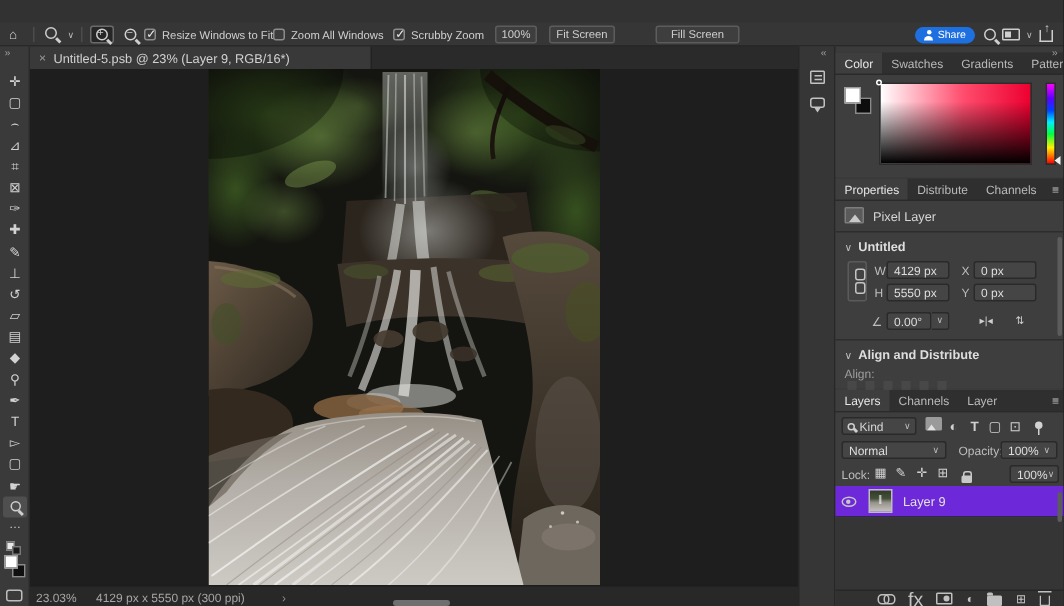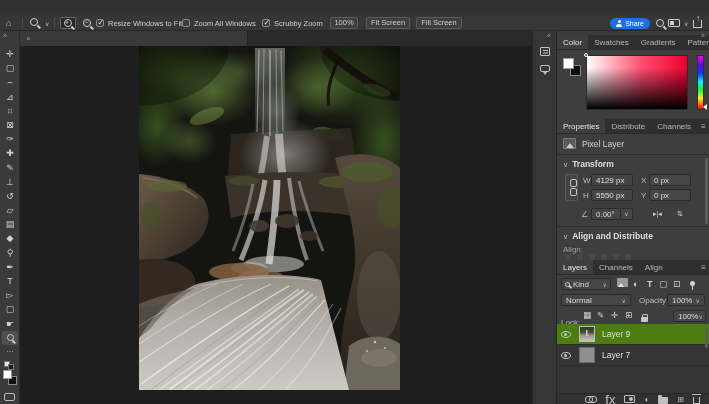--- a/index.html
+++ b/index.html
@@ -126,21 +126,21 @@
   .pinic{position:absolute;width:5px;height:5px;border-radius:50%;background:#d2d2d2}
   .pinic::after{content:"";position:absolute;top:4.5px;left:2px;width:1px;height:4px;background:#d2d2d2}
   .blendbox{position:absolute;left:4px;top:2px;width:70px;height:12px;background:#454545;border:1px solid #2a2a2a;border-radius:2px;display:flex;align-items:center;font-size:8px;color:#dedede;padding:0 4px}
   .blendbox .dd{margin-left:auto;font-size:6px;color:#bdbdbd}
   .smalllabel{position:absolute;font-size:8px;color:#bdbdbd}
   .lockic2{display:inline-block;width:7px;height:5px;background:#c8c8c8;border-radius:1px;position:relative;margin-top:4px}
   .lockic2::before{content:"";position:absolute;top:-3.5px;left:1px;width:4px;height:3.5px;border:1px solid #c8c8c8;border-bottom:none;border-radius:2px 2px 0 0}
   .lockrowic{position:absolute;top:1px;font-size:8.5px;color:#d0d0d0}
   .layerlist{position:absolute;left:0;right:0;background:#353535}
   .lrow{height:21px;display:flex;align-items:center;border-bottom:1px solid #2e2e2e;padding-left:4px}
-  .lrow.selected{background:#4d7c0f}
+  .lrow.selected{background:#6d28d9}
   .eyeic{display:inline-block;width:10px;height:7px;border:1px solid #c6c6c6;border-radius:50%;position:relative;margin-right:8px}
   .eyeic::after{content:"";position:absolute;left:2px;top:1px;width:3px;height:3px;border-radius:50%;background:#c6c6c6}
   .lthumb{width:16px;height:16px;background:#8f8f8f;border:1px solid #6a6a6a;margin-right:7px}
   .lthumb.img{background:
       linear-gradient(90deg,rgba(0,0,0,0) 40%,rgba(238,238,238,.9) 48%,rgba(0,0,0,0) 58%) 0 3px/100% 6px no-repeat,
       linear-gradient(180deg,#2f3c24 0%,#45503a 38%,#97938c 58%,#c6c3bd 100%);
       border-color:#bdbdbd}
   .lname{font-size:8.5px;color:#e2e2e2}
   .lbottom{position:absolute;left:0;right:0;bottom:0;height:11px;background:#313131;border-top:1px solid #272727;display:flex;align-items:center;justify-content:flex-end;gap:9px;padding-right:10px;font-size:8px;color:#c4c4c4}
   .linkic{display:inline-block;width:11px;height:6px;position:relative}
@@ -175,21 +175,21 @@
 
     <span class="cb on" style="left:96px"></span>
     <span class="cblabel" style="left:108px">Resize Windows to Fit</span>
     <span class="cb" style="left:182px"></span>
     <span class="cblabel" style="left:194px">Zoom All Windows</span>
     <span class="cb on" style="left:262px"></span>
     <span class="cblabel" style="left:274px">Scrubby Zoom</span>
 
     <span class="obtn" style="left:330px;width:28px">100%</span>
     <span class="obtn" style="left:366px;width:44px">Fit Screen</span>
-    <span class="obtn" style="left:416px;width:46px">Fill Screen</span>
+    <span class="obtn" style="left:437px;width:56px">Fill Screen</span>
 
     <span class="sharepill">
       <span class="person"></span>
       <span>Share</span>
     </span>
     <span class="abs" style="left:656px;top:4px"><span class="magic"></span></span>
     <span class="scrnic"></span>
     <span class="ddglyph" style="left:684px;top:5px">∨</span>
     <span class="upic"></span>
   </div>
@@ -225,20 +225,21 @@
     <span class="minifb"></span>
     <span class="fgsw"></span>
     <span class="bgsw"></span>
     <span class="scrmode"></span>
   </div>
 
   <div class="docarea">
     <div class="tabbar">
       <div class="doctab">
         <span class="close">×</span>
+        <span class="dtitle">Untitled-5.psb @ 23% (Layer 9, RGB/16*)</span>
       </div>
     </div>
 
     <div class="canvaswrap">
       <svg viewBox="0 0 261 344" width="261" height="344">
         <defs>
           <linearGradient id="lgFall" x1="0" y1="0" x2="0" y2="1">
             <stop offset="0" stop-color="#eef1ee" stop-opacity=".8"></stop>
             <stop offset="1" stop-color="#eef1ee" stop-opacity="0"></stop>
           </linearGradient>
@@ -352,20 +353,26 @@
         <g stroke="#8d887f" fill="none">
           <path d="M12,344 C64,304 114,268 154,242" stroke-width=".8" opacity=".5"></path>
           <path d="M34,344 C84,307 130,271 166,245" stroke-width=".7" opacity=".45"></path>
           <path d="M82,344 C124,312 156,280 182,252" stroke-width=".8" opacity=".4"></path>
         </g>
         <ellipse cx="0" cy="0" rx="90" ry="60" fill="#000" opacity=".3"></ellipse>
         <ellipse cx="261" cy="0" rx="80" ry="55" fill="#000" opacity=".3"></ellipse>
       </svg>
     </div>
 
+    <div class="statusbar">
+      <span class="zoomval">23.03%</span>
+      <span class="dims">4129 px x 5550 px (300 ppi)</span>
+      <span class="chev">›</span>
+      <span class="hthumb"></span>
+    </div>
   </div>
 
   <div class="dockstrip">
     <span class="collapse">«</span>
     <span class="histic"></span>
     <span class="bubic"></span>
   </div>
 
   <div class="panels">
     <span class="collapse">»</span>
@@ -394,21 +401,21 @@
         <span class="ptab">Distribute</span>
         <span class="ptab">Channels</span>
         <span class="pmenu">≡</span>
       </div>
       <div class="pbody" style="height:125px">
         <div class="pxrow">
           <span class="pxlic"></span>
           <span>Pixel Layer</span>
         </div>
         <span class="hr" style="top:20px"></span>
-        <span class="sechdr" style="top:25px"><span class="tri">∨</span><span>Transform</span></span>
+        <span class="sechdr" style="top:25px"><span class="tri">∨</span><span>Untitled</span></span>
         <span class="chainbox"></span>
         <span class="flabel" style="left:26px;top:42px">W</span>
         <span class="field" style="left:34px;top:40px;width:42px">4129 px</span>
         <span class="flabel" style="left:84px;top:42px">X</span>
         <span class="field" style="left:92px;top:40px;width:42px">0 px</span>
         <span class="flabel" style="left:26px;top:57px">H</span>
         <span class="field" style="left:34px;top:55px;width:42px">5550 px</span>
         <span class="flabel" style="left:84px;top:57px">Y</span>
         <span class="field" style="left:92px;top:55px;width:42px">0 px</span>
         <span class="flabel" style="left:24px;top:76px">∠</span>
@@ -428,21 +435,21 @@
             <span></span>
         </div>
         <span class="vscroll" style="top:24px;height:66px"></span>
       </div>
     </div>
 
     <div class="pgroup" style="top:229px;height:144px">
       <div class="ptabs">
         <span class="ptab active">Layers</span>
         <span class="ptab">Channels</span>
-        <span class="ptab">Align</span>
+        <span class="ptab">Layer</span>
         <span class="pmenu">≡</span>
       </div>
       <div class="pbody" style="height:129px">
 
         <div class="kindbox">
           <span class="magic"></span>
           <span>Kind</span>
           <span class="dd">∨</span>
         </div>
         <span class="fltic" style="left:60px"><span class="imgic"></span></span>
@@ -458,44 +465,39 @@
             <span class="dd">∨</span>
           </div>
           <span class="smalllabel" style="left:82px;top:4px">Opacity:</span>
           <div class="blendbox" style="left:110px;width:38px">
             <span>100%</span>
             <span class="dd">∨</span>
           </div>
         </div>
 
         <div style="position:absolute;top:34px;left:0;right:0;height:14px">
-          <span class="smalllabel" style="left:4px;top:9px">Lock:</span>
+          <span class="smalllabel" style="left:4px;top:3px">Lock:</span>
           <span class="lockrowic" style="left:26px">▦</span>
           <span class="lockrowic" style="left:40px">✎</span>
           <span class="lockrowic" style="left:54px">✛</span>
           <span class="lockrowic" style="left:68px">⊞</span>
           <span class="lockic2" style="position:absolute;left:84px;top:4px"></span>
           <span class="smalllabel" style="left:100px;top:15px">Fill:</span>
           <div class="blendbox" style="left:116px;top:1px;width:33px">
             <span>100%</span>
             <span class="dd">∨</span>
           </div>
         </div>
 
         <div class="layerlist" style="top:49px;height:69px">
           <div class="lrow selected">
             <span class="eyeic"></span>
             <span class="lthumb img"></span>
             <span class="lname">Layer 9</span>
           </div>
-          <div class="lrow">
-            <span class="eyeic"></span>
-            <span class="lthumb"></span>
-            <span class="lname">Layer 7</span>
-          </div>
           <span class="vscroll" style="top:4px;height:20px"></span>
         </div>
 
         <div class="lbottom">
           <span class="linkic"></span>
           <span class="fxic">fx</span>
           <span class="maskic"></span>
           <span>◐</span>
           <span class="foldic"></span>
           <span>⊞</span>

